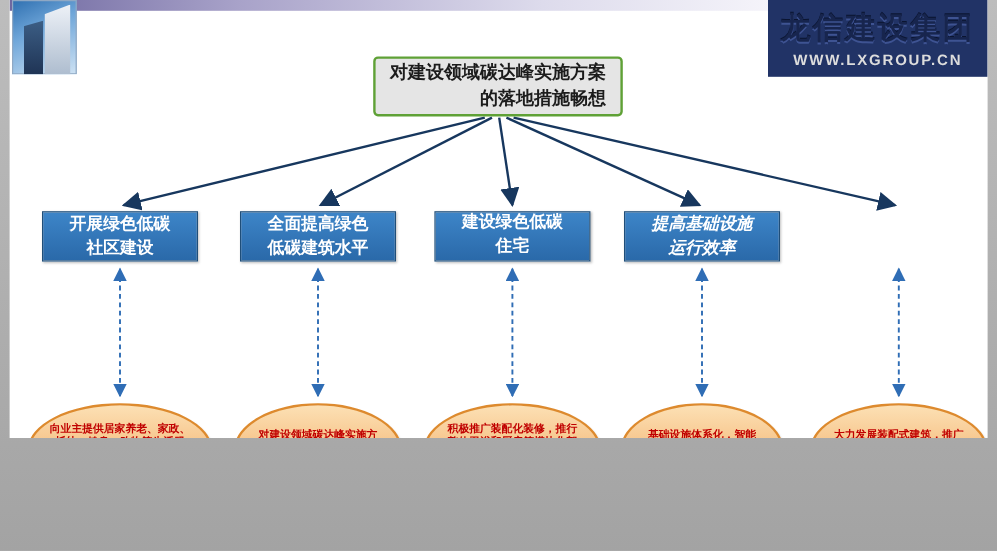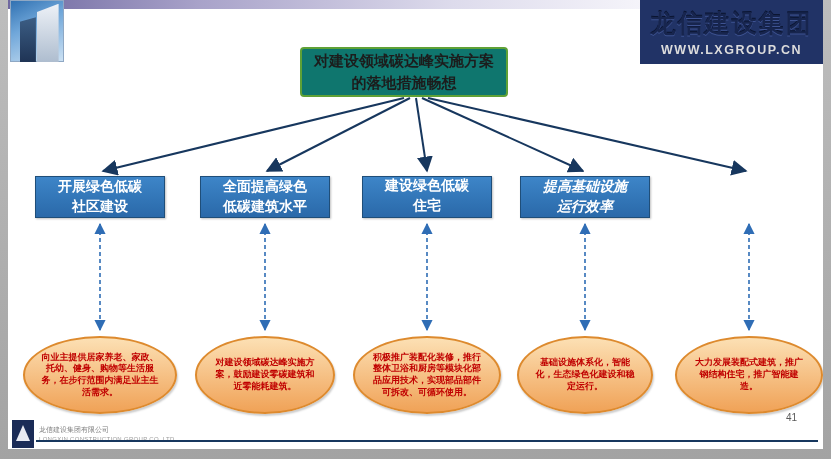--- a/index.html
+++ b/index.html
@@ -11,21 +11,21 @@
   .frame {
     position: relative;
     width: 831px;
     height: 459px;
     background: linear-gradient(#BDBDBD, #A3A3A3);
     overflow: hidden;
   }
   .slide {
     position: absolute;
     left: 8px; top: 0;
-    width: 815px; height: 449px;
+    width: 815px; height: 365px;
     background: #FFFFFF;
     overflow: hidden;
   }
   
   .ribbon {
     position: absolute;
     left: 0; top: 0;
     width: 634px; height: 9px;
     background: linear-gradient(to right, #6F68A0, #A8A2C9 30%, #DDDBEC 70%, #F5F4FA 100%);
   }
@@ -80,27 +80,27 @@
   
   .connector-svg {
     position: absolute;
     left: 0; top: 0;
     width: 815px; height: 449px;
     z-index: 1;
     pointer-events: none;
   }
   .title-box {
     position: absolute;
-    left: 292px; top: 47px;
+    left: 303px; top: 47px;
     width: 208px; height: 50px;
-    background: #0f766e;
+    background: #e5e5e5;
     border: 2px solid #5FA136;
     border-radius: 4px;
     display: flex; align-items: center; justify-content: center;
-    text-align: center;
+    text-align: right;
     font-size: 15px; font-weight: bold; color: #1C1C1C;
     line-height: 1.45;
     white-space: pre-line;
     z-index: 2;
   }
   .branch-box {
     position: absolute;
     top: 176px;
     width: 130px; height: 42px;
     background: linear-gradient(#3D85C8, #2A69A9);

